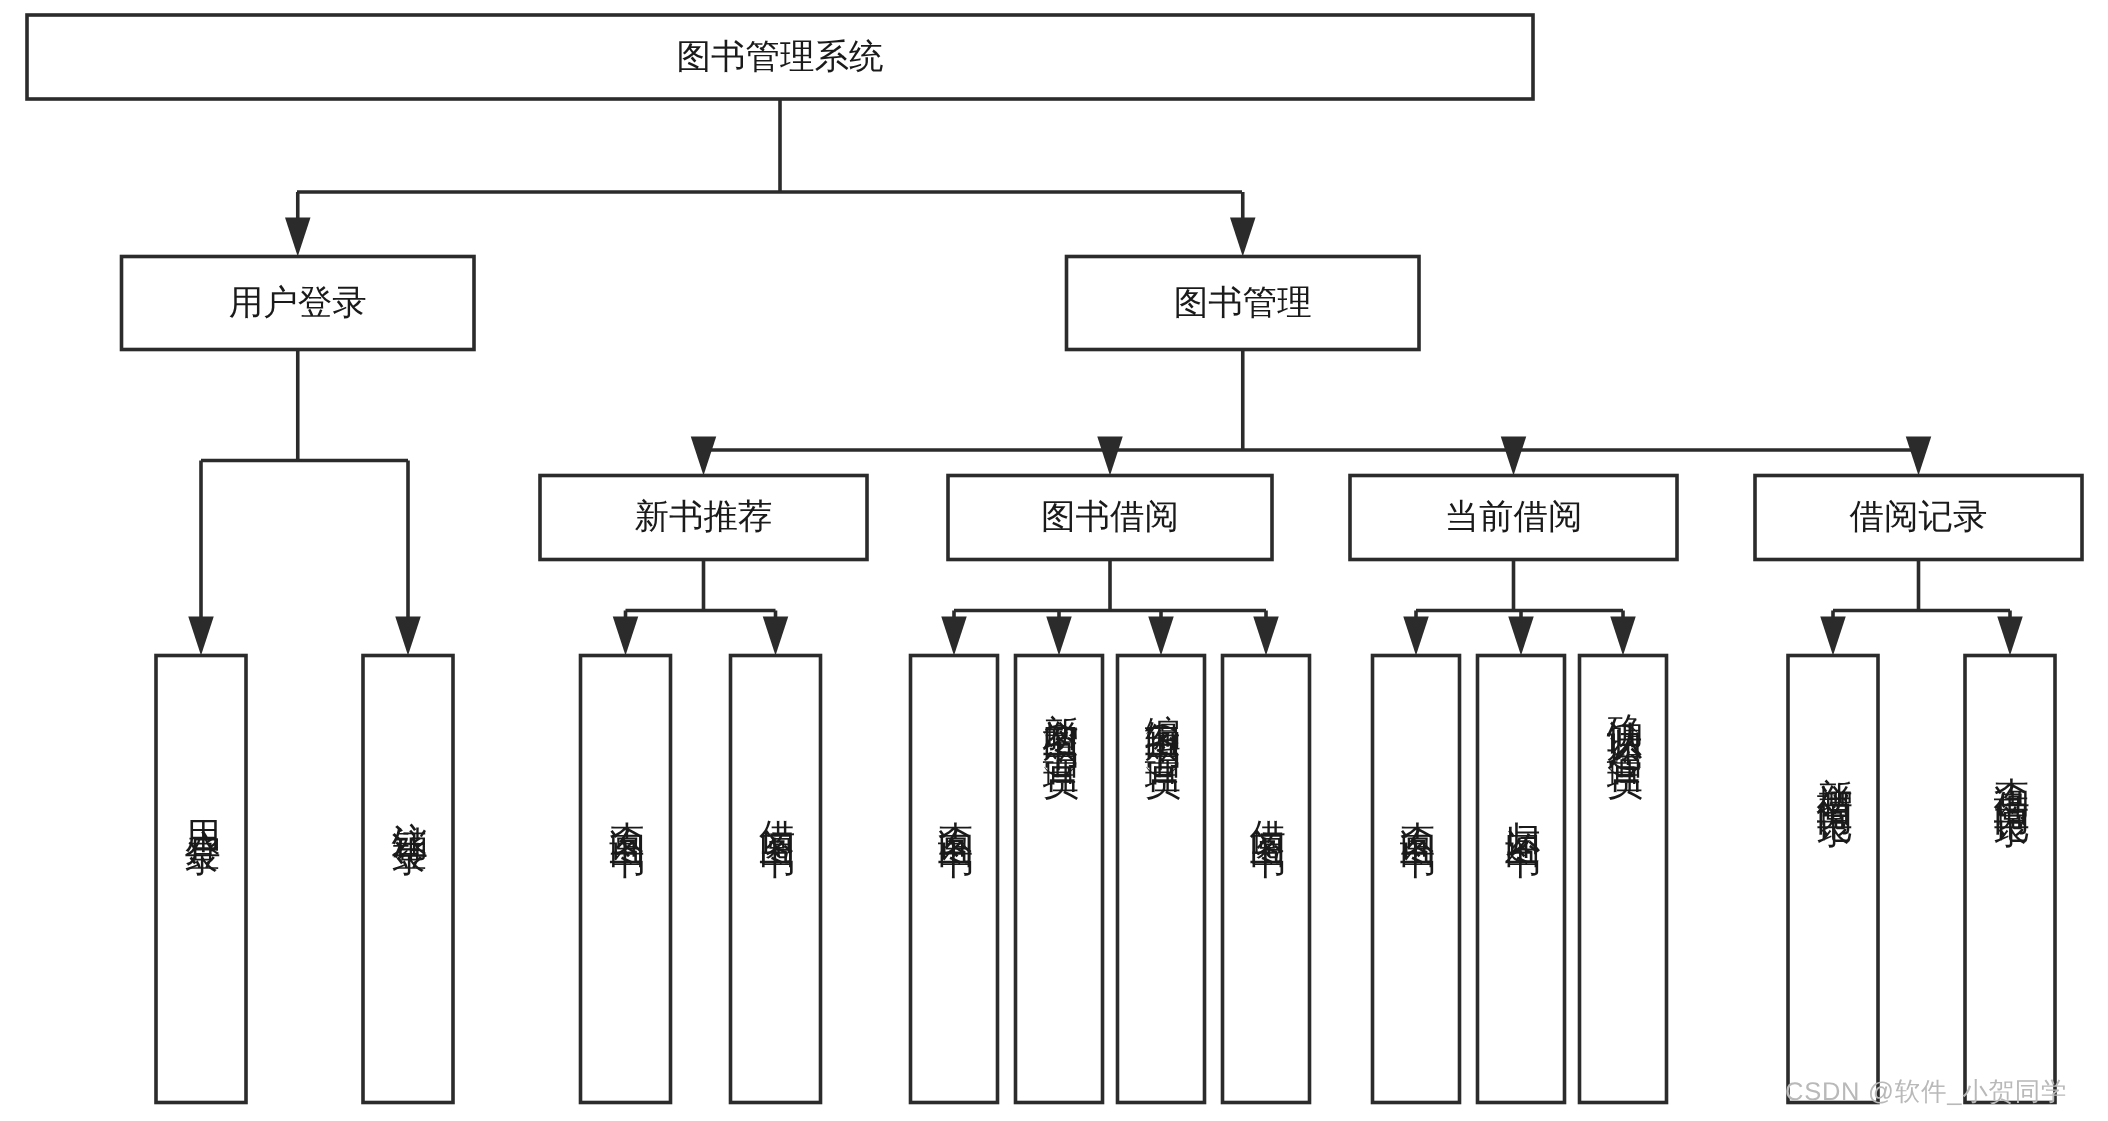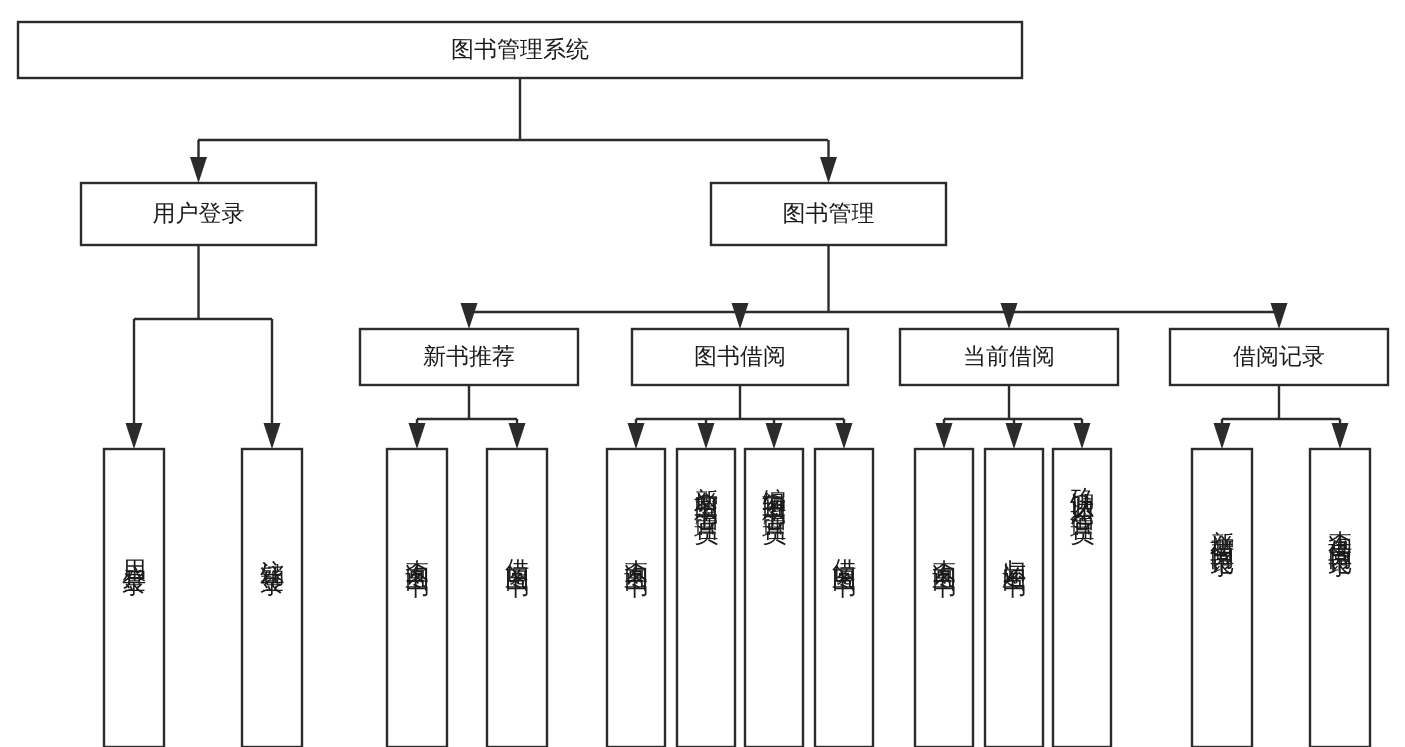--- a/index.html
+++ b/index.html
@@ -9,21 +9,21 @@
   }
   body {
     width: 1405px;
     height: 747px;
     font-family: "Liberation Sans", "DejaVu Sans", sans-serif;
     overflow: hidden;
     position: relative;
   }
   #diagram-root {
     position: absolute;
-    top: 12px; left: 0;
+    top: 0; left: 0;
     width: 1405px;
     height: 527px;
   }
   svg.diagram-canvas {
     display: block;
     width: 1405px;
     height: 747px;
   }
   .node-box {
     fill: #ffffff;
@@ -259,14 +259,15 @@
         <span class="leaf-text">确认归还（管理员）</span>
       </div>
       <div class="leaf-cell" style="left: 1192px; top: 437px; width: 60px; height: 298px; padding-top: 62px;">
         <span class="leaf-text">新增借阅记录</span>
       </div>
       <div class="leaf-cell" style="left: 1310px; top: 437px; width: 60px; height: 298px; padding-top: 62px;">
         <span class="leaf-text">查询借阅记录</span>
       </div>
     </div>
 
+  <div id="watermark">CSDN @软件_小贺同学</div>
 
 </div>
 
 </body></html>

